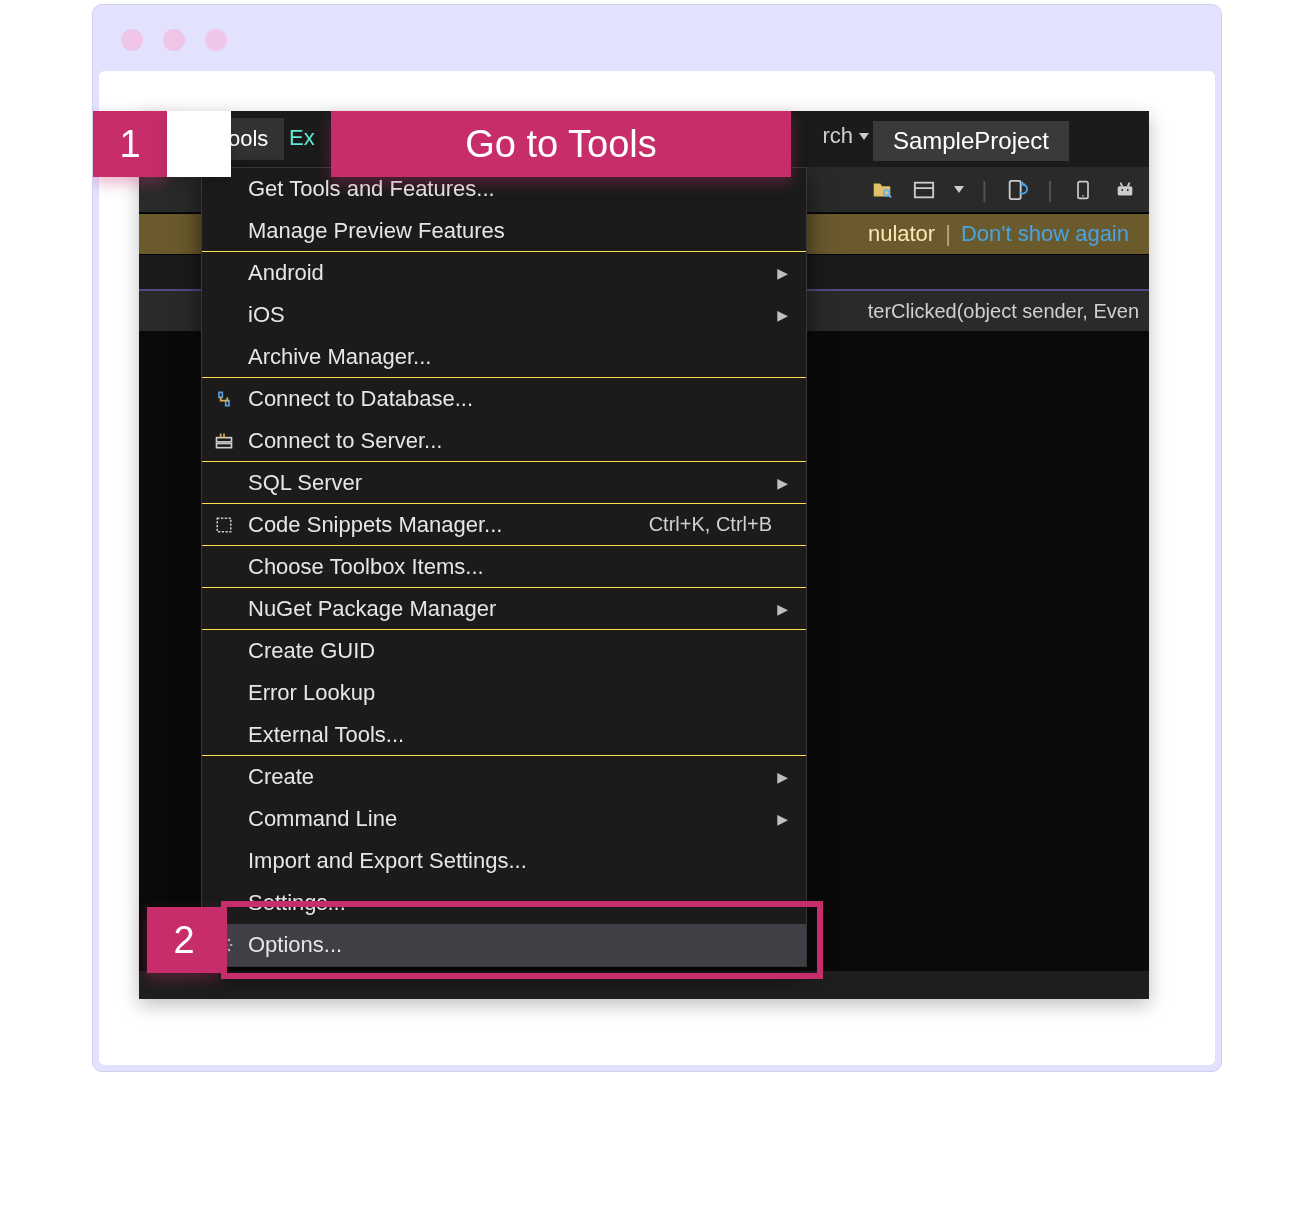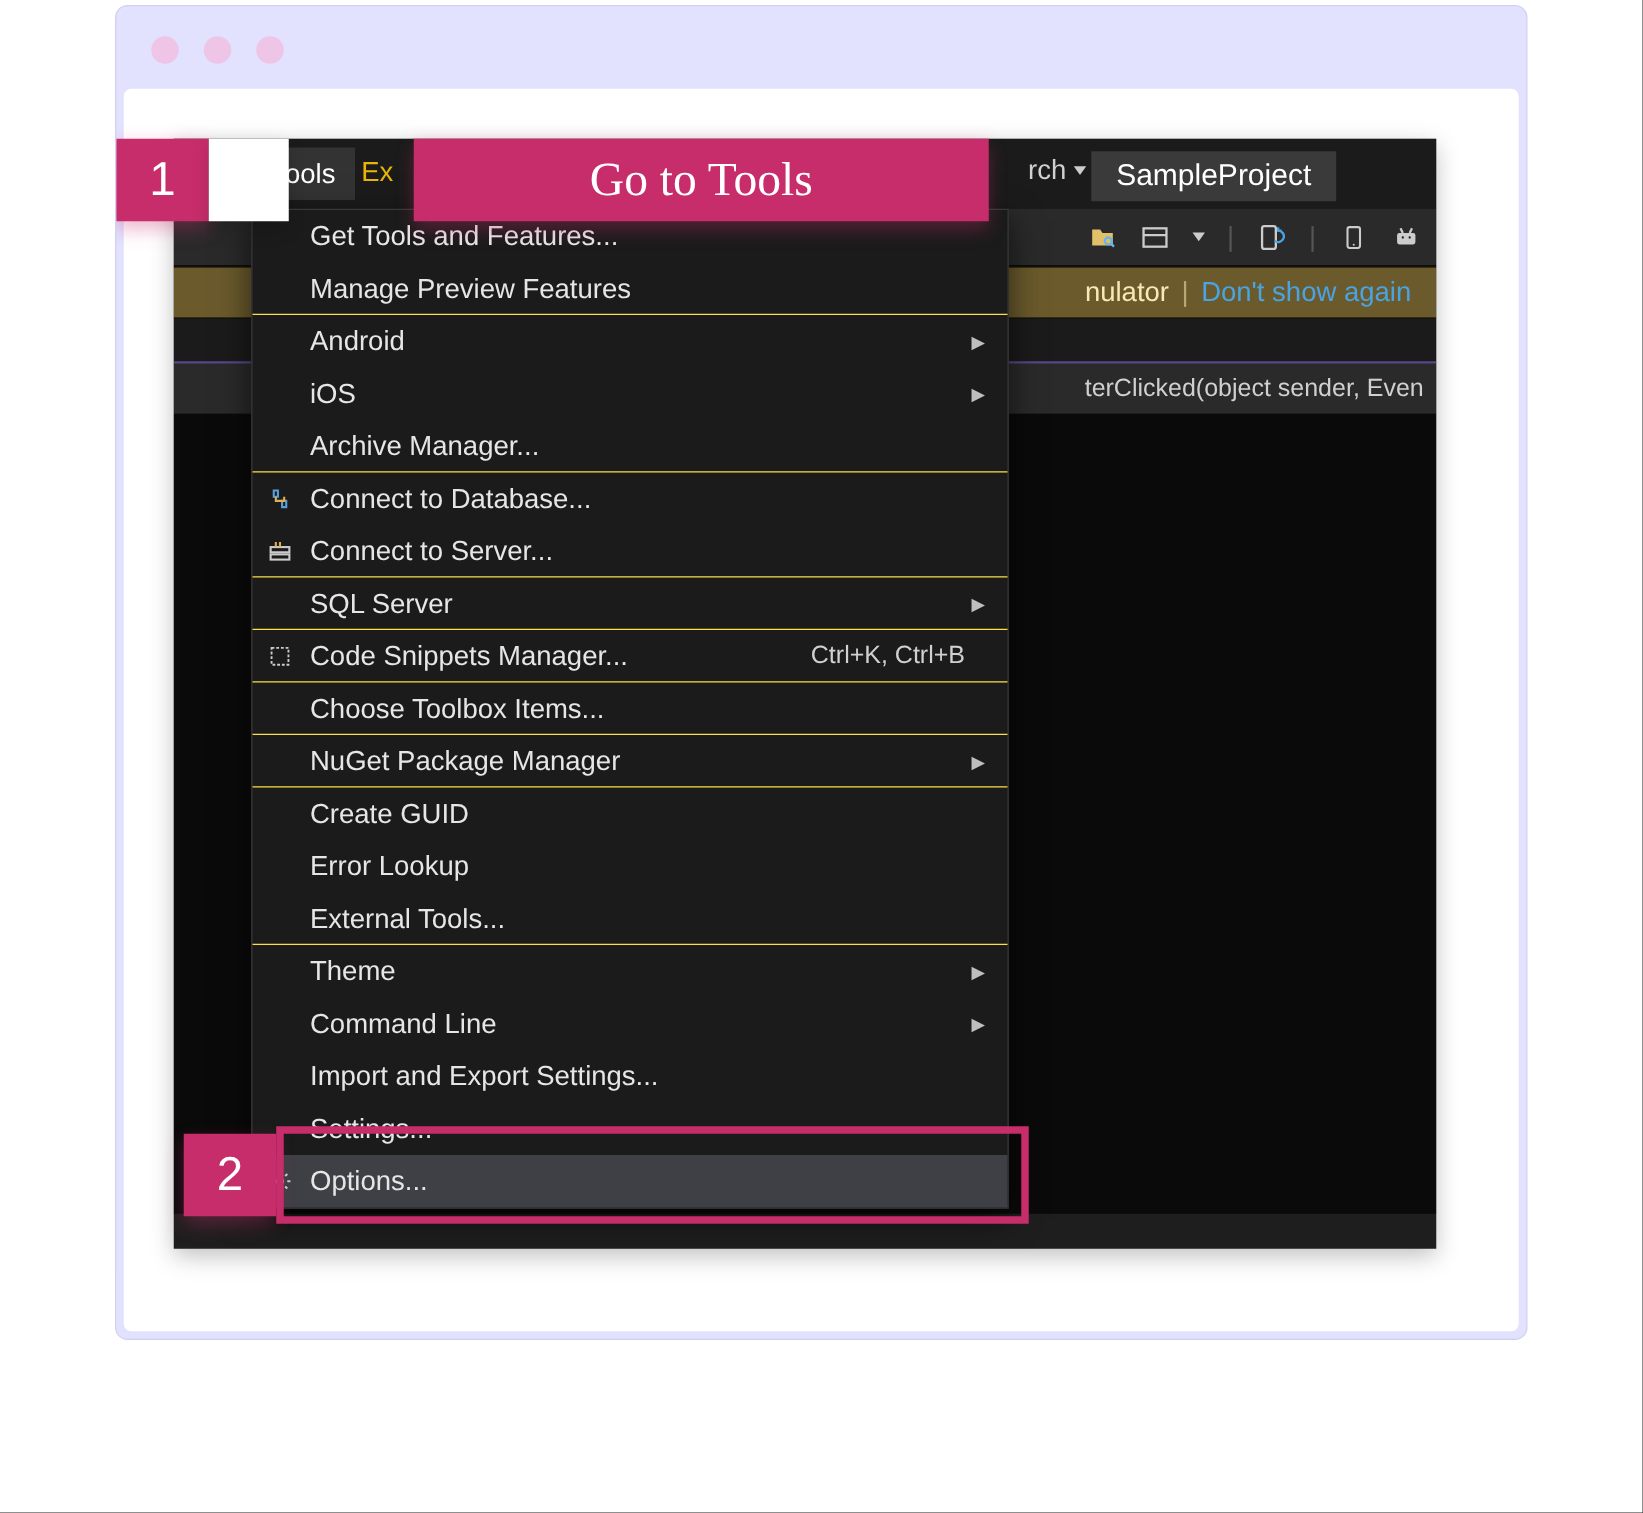--- a/index.html
+++ b/index.html
@@ -68,21 +68,21 @@
     position: absolute;
     left: 62px;
     background: #333333;
     color: #fff;
     padding: 8px 16px;
   }
   .menu-ex {
     position: absolute;
     left: 150px;
     top: 14px;
-    color: #eab308;
+    color: #5eead4;
   }
   .search-frag {
     position: absolute;
     right: 280px;
     top: 12px;
     color: #d0d0d0;
     display:flex;
     align-items:center;
     gap:6px;
     margin-left:44px;
@@ -207,21 +207,20 @@
     justify-content: center;
     box-shadow: 0 6px 14px rgba(199,45,106,0.35);
   }
   .callout-num {
     width: 74px;
     height: 66px;
   }
   .callout-text {
     height: 66px;
     padding: 0 40px;
-    font-family: Liberation Serif, serif;
   }
 
   
   .step2-rect {
     position: absolute;
     border: 6px solid #c72d6a;
     background: rgba(0,0,0,0);
   }
 
   .tri-down {
@@ -368,21 +367,21 @@
         <div class="menu-item">
           <span>Create GUID</span>
         </div>
         <div class="menu-item">
           <span>Error Lookup</span>
         </div>
         <div class="menu-item sep-after">
           <span>External Tools...</span>
         </div>
         <div class="menu-item">
-          <span>Theme</span>
+          <span>Create</span>
           <span class="arrow">▶</span>
         </div>
         <div class="menu-item">
           <span>Command Line</span>
           <span class="arrow">▶</span>
         </div>
         <div class="menu-item">
           <span>Import and Export Settings...</span>
         </div>
         <div class="menu-item">

